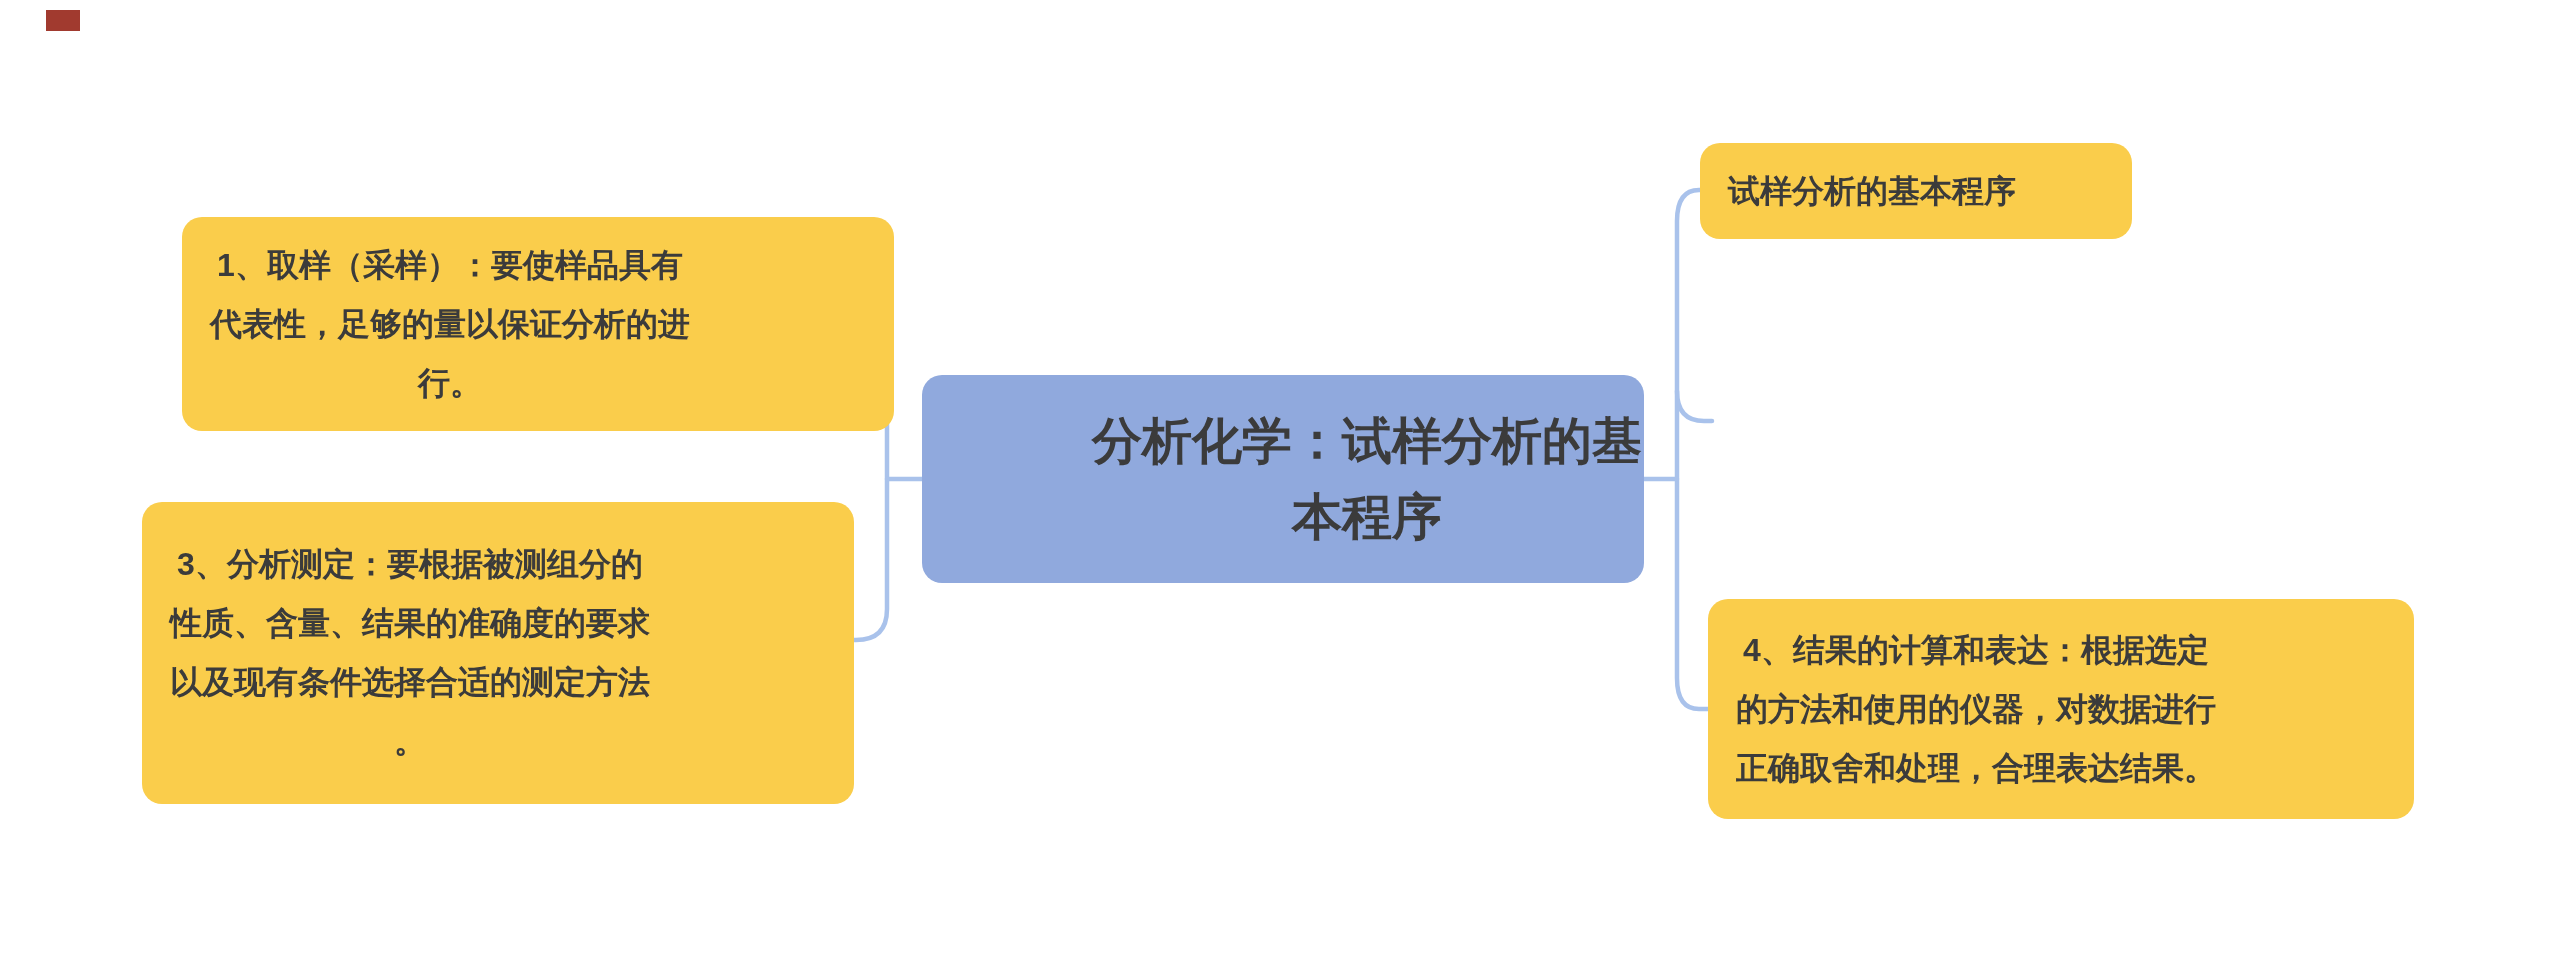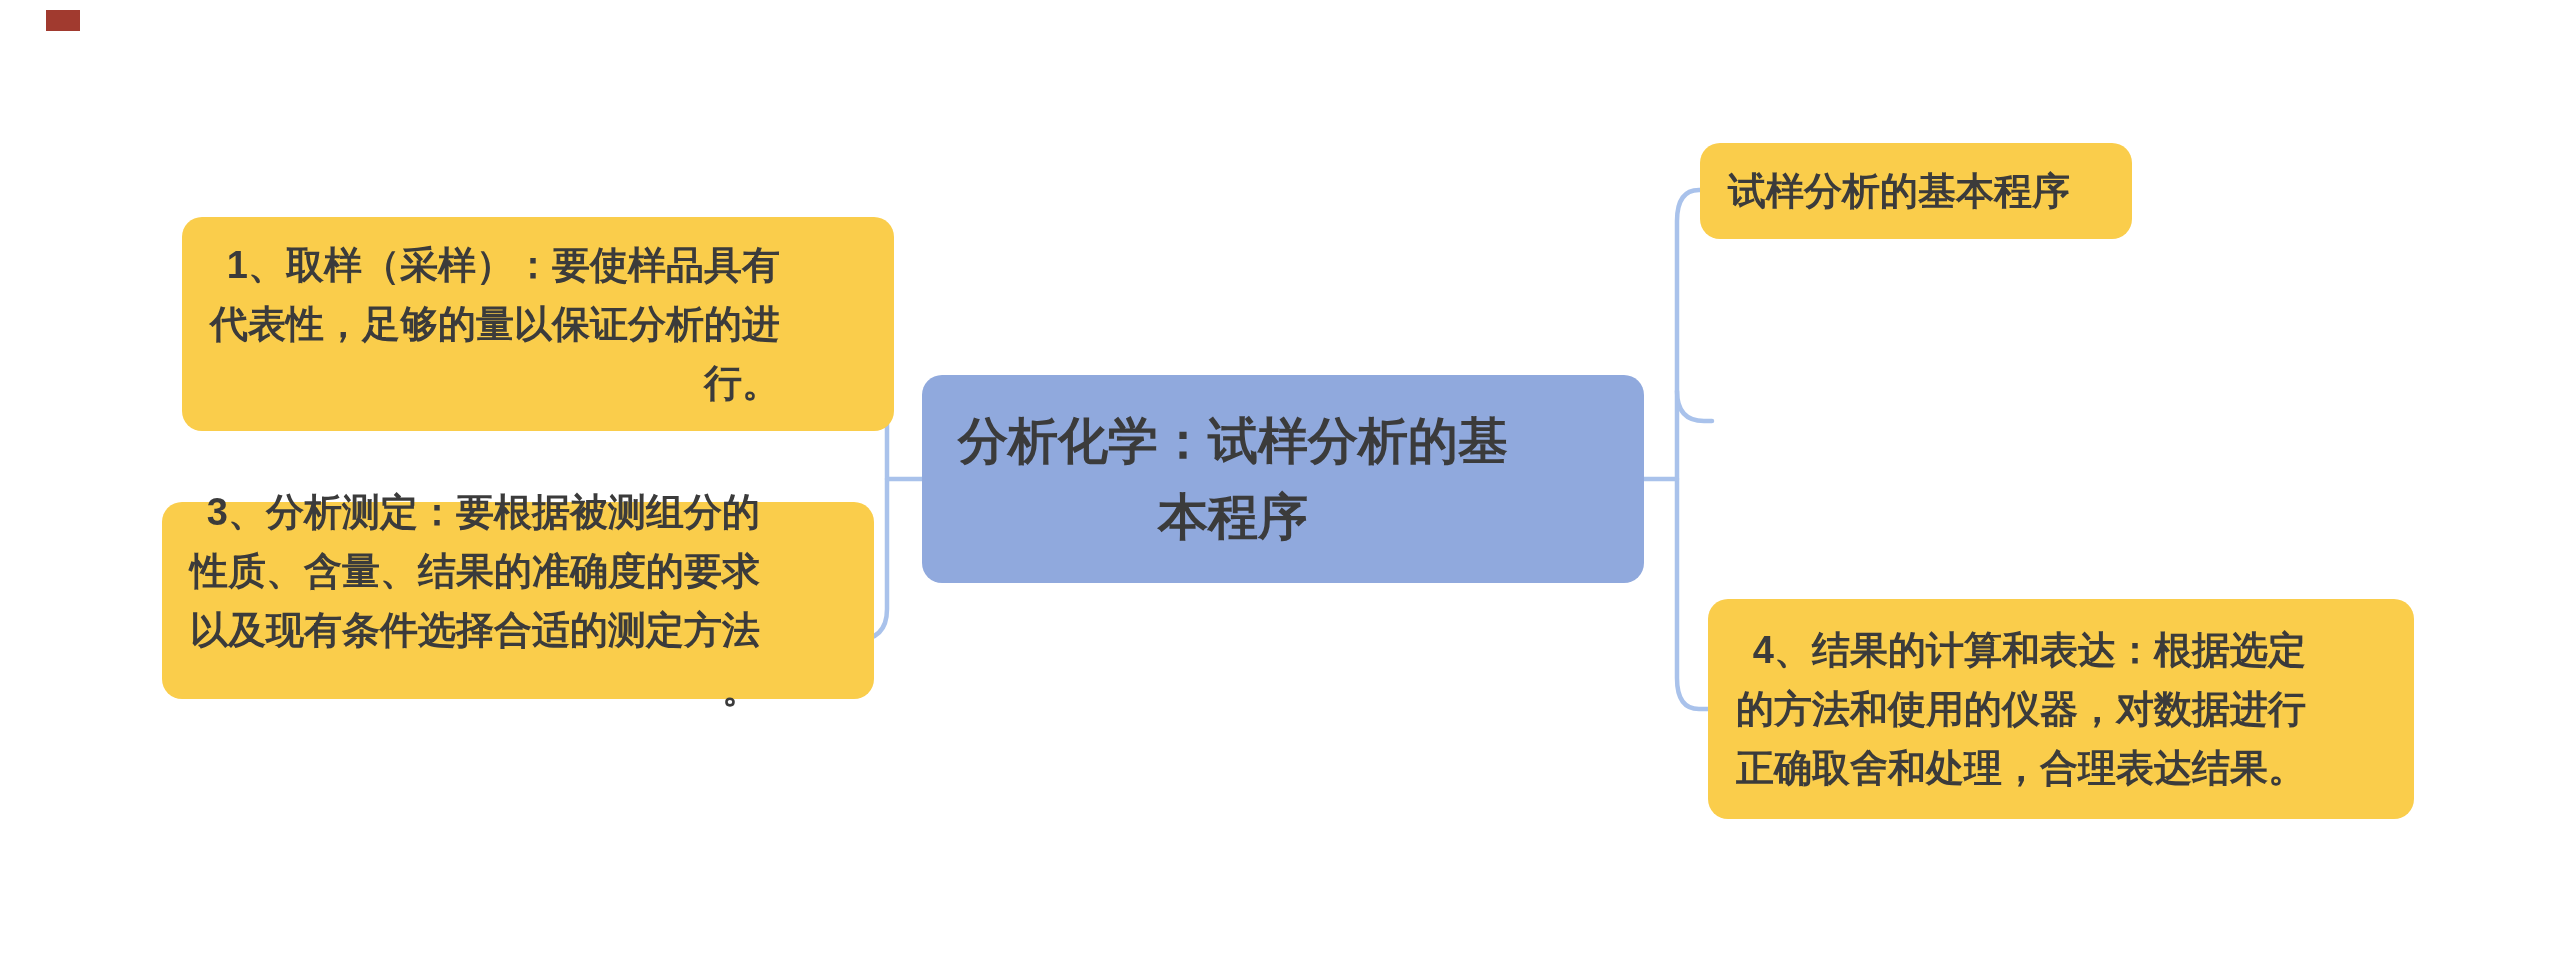--- a/index.html
+++ b/index.html
@@ -36,35 +36,35 @@
     display: flex;
     align-items: center;
     border-radius: 20px;
     color: var(--text, #3B3B3B);
     font-weight: bold;
     white-space: pre-line;
     cursor: default;
   }
   .node-branch {
     background: var(--branch-fill, #FACD4B);
-    font-size: 38px;
+    font-size: 32px;
     line-height: 59px;
     padding: 10px 28px;
-    text-align: right;
+    text-align: center;
   }
   .node-root {
     background: var(--root-fill, #90A9DD);
     font-size: 50px;
     line-height: 76px;
-    padding: 10px 36px;
+    padding: 10px 2px;
     text-align: center;
-    justify-content: flex-start;
+    justify-content: flex-end;
   }
   .node-1     { left: 142px;  top: 217px; width: 712px; height: 214px; margin-left: 40px; }
-  .node-3     { left: 142px;  top: 502px; width: 712px; height: 197px; margin-left: 20px; }
+  .node-3     { left: 142px;  top: 502px; width: 712px; height: 302px; }
   .node-root  { left: 922px;  top: 375px; width: 722px; height: 208px; }
   .node-title { left: 1700px; top: 143px; width: 432px; height: 96px;  }
   .node-2     { left: 1708px; top: 312px; width: 706px; height: 220px; }
   .node-4     { left: 1708px; top: 599px; width: 706px; height: 220px; }
 </style>
 </head>
 <body>
 
 <div class="canvas">
 

